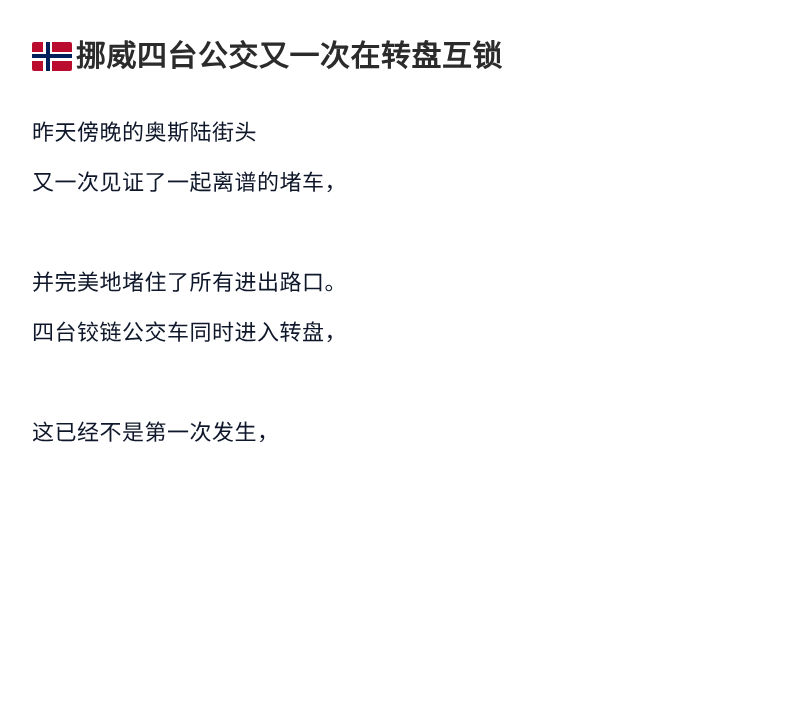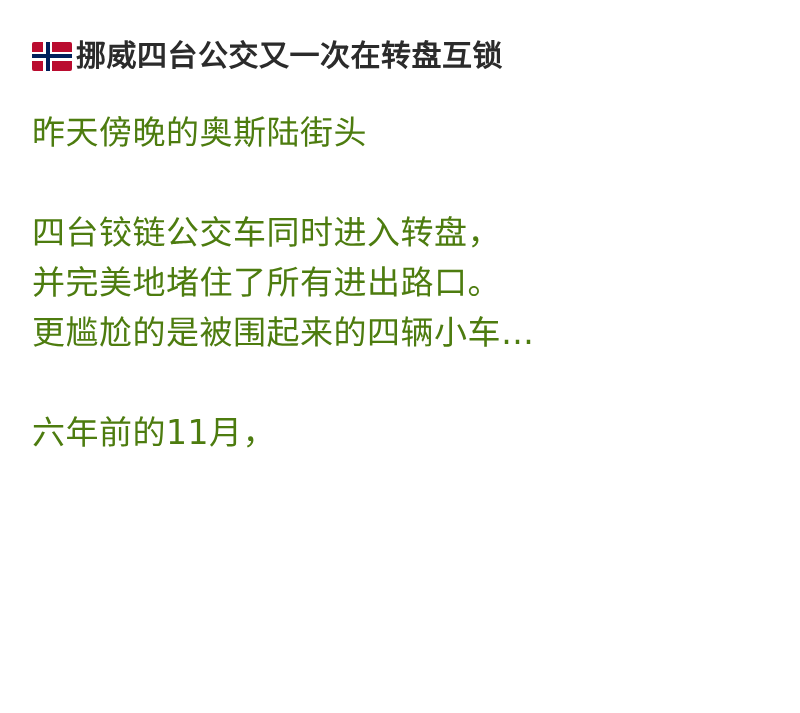--- a/index.html
+++ b/index.html
@@ -70,23 +70,23 @@
   }
   .post-title {
     font-size: 30px;
     font-weight: bold;
     line-height: 1.2;
     color: #2b2b2b;
     letter-spacing: 0.5px;
     white-space: nowrap;
   }
   .post-body {
-    font-size: 33px;
+    font-size: 22px;
     line-height: 50px;
-    color: #4d7c0f;
+    color: #0f172a;
     letter-spacing: 0.5px;
   }
   .post-body .line {
     white-space: pre-wrap;
     min-height: 50px;
   }
   .post-body .line.blank {
     height: 50px;
   }
 </style>
@@ -100,21 +100,21 @@
       <span class="white-h"></span>
       <span class="white-v"></span>
       <span class="blue-h"></span>
       <span class="blue-v"></span>
     </span>
     <h1 class="post-title">挪威四台公交又一次在转盘互锁</h1>
   </div>
 
   <div class="post-body">
     <div class="line">昨天傍晚的奥斯陆街头</div>
+    <div class="line">又一次见证了一起离谱的堵车，</div>
     <div class="line blank"></div>
+    <div class="line">并完美地堵住了所有进出路口。</div>
     <div class="line">四台铰链公交车同时进入转盘，</div>
-    <div class="line">并完美地堵住了所有进出路口。</div>
-    <div class="line">更尴尬的是被围起来的四辆小车…</div>
     <div class="line blank"></div>
-    <div class="line">六年前的11月，</div>
+    <div class="line">这已经不是第一次发生，</div>
   </div>
 
 </div>
 
 </body></html>

